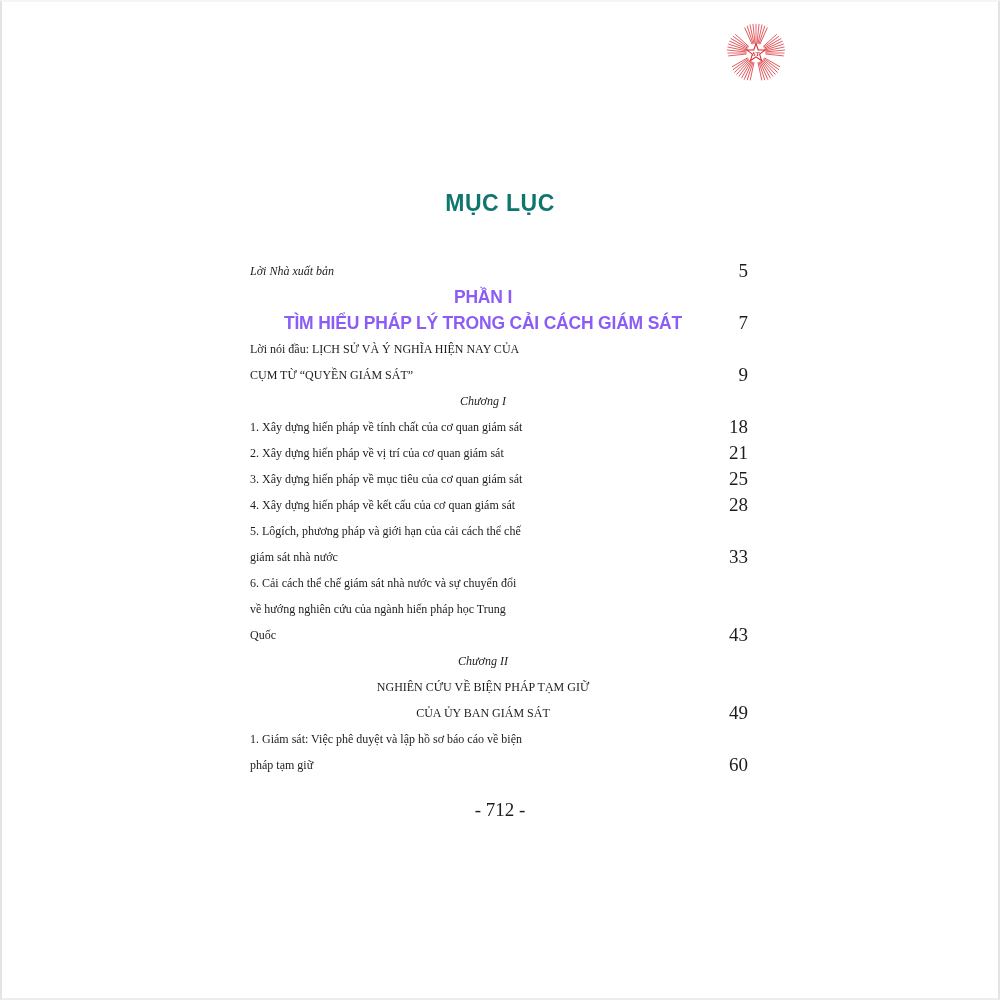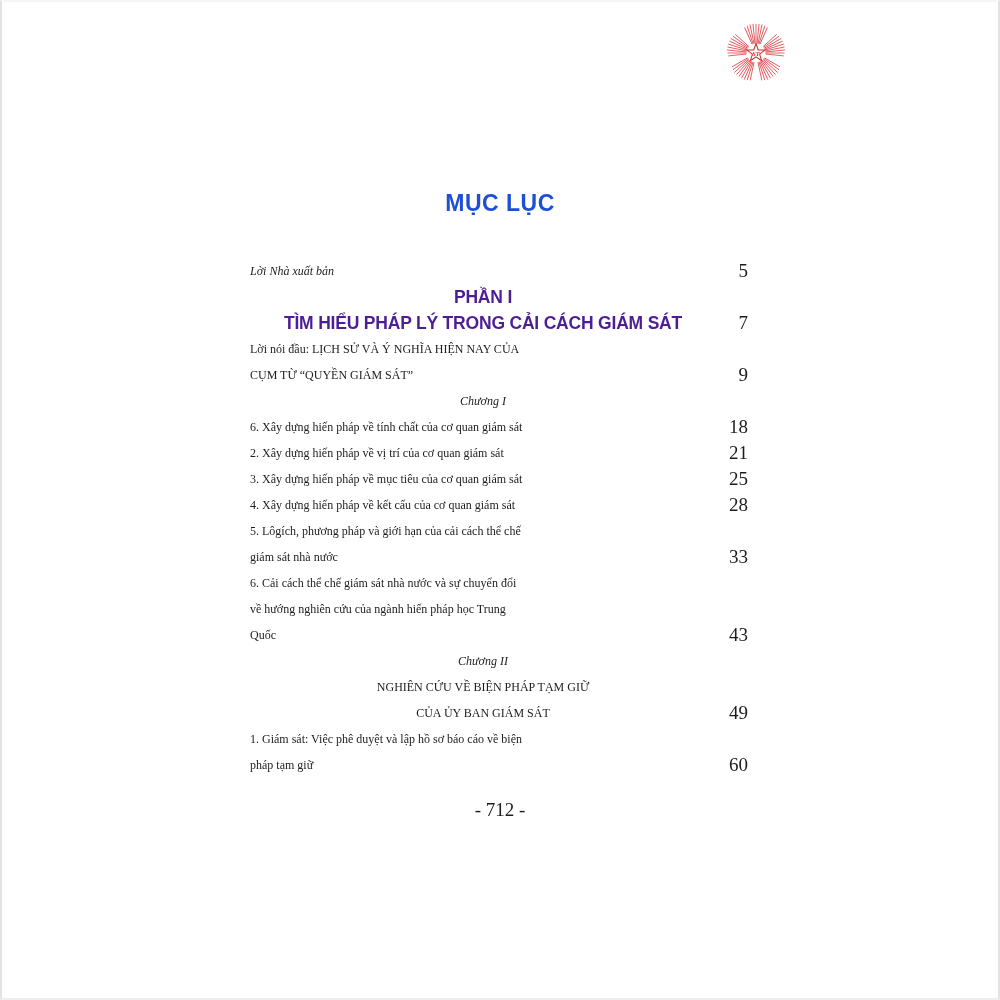--- a/index.html
+++ b/index.html
@@ -29,21 +29,21 @@
     padding-top: 190px;
   }
   .doc-title {
     text-align: center;
     font-family: "Liberation Sans", "DejaVu Sans", sans-serif;
     font-weight: bold;
     font-size: 23px;
     letter-spacing: 0.5px;
     line-height: 26px;
     margin-bottom: 42px;
-    color: #1d4ed8;
+    color: #0f766e;
   }
   .col-header {
     text-align: right;
     font-style: italic;
     font-size: 19px;
     line-height: 26px;
     padding-right: 2px;
   }
   .entry {
     display: flex;
@@ -62,21 +62,21 @@
     line-height: 26px;
     padding-right: 2px;
   }
   .e-italic .entry-text { font-style: italic; }
   .e-part .entry-text {
     text-align: center;
     font-family: "Liberation Sans", "DejaVu Sans", sans-serif;
     font-weight: bold;
     font-size: 17.5px;
     letter-spacing: -0.2px;
-    color: #4c1d95;
+    color: #8b5cf6;
   }
   .e-chapter-label .entry-text {
     text-align: center;
     font-style: italic;
   }
   .e-chapter-title .entry-text { text-align: center; }
   .footer {
     text-align: center;
     font-size: 19px;
     line-height: 26px;
@@ -135,21 +135,21 @@
     <div class="entry-page">9</div>
   </div>
 
   <div class="entry e-chapter-label">
     <div class="entry-text">Chương I</div>
     <div class="entry-page"></div>
   </div>
 
 
   <div class="entry">
-    <div class="entry-text">6. Xây dựng hiến pháp về tính chất của cơ quan giám sát</div>
+    <div class="entry-text">1. Xây dựng hiến pháp về tính chất của cơ quan giám sát</div>
     <div class="entry-page">18</div>
   </div>
 
   <div class="entry">
     <div class="entry-text">2. Xây dựng hiến pháp về vị trí của cơ quan giám sát</div>
     <div class="entry-page">21</div>
   </div>
 
   <div class="entry">
     <div class="entry-text">3. Xây dựng hiến pháp về mục tiêu của cơ quan giám sát</div>

